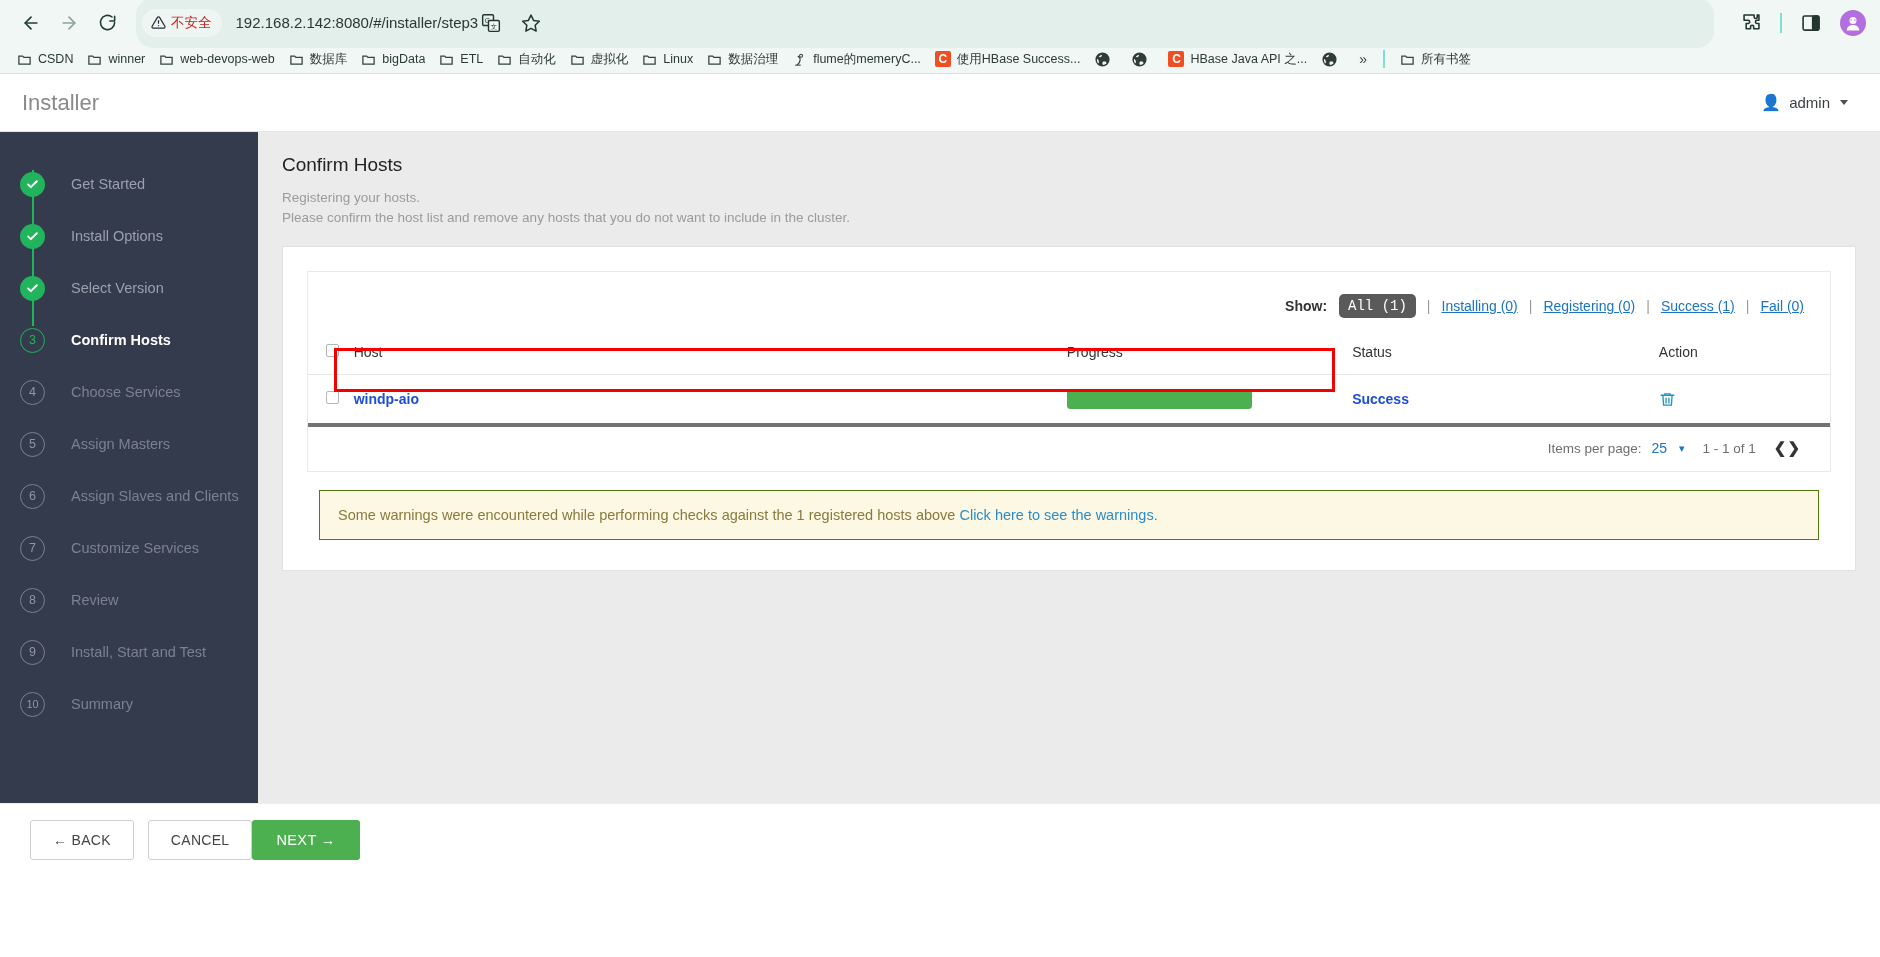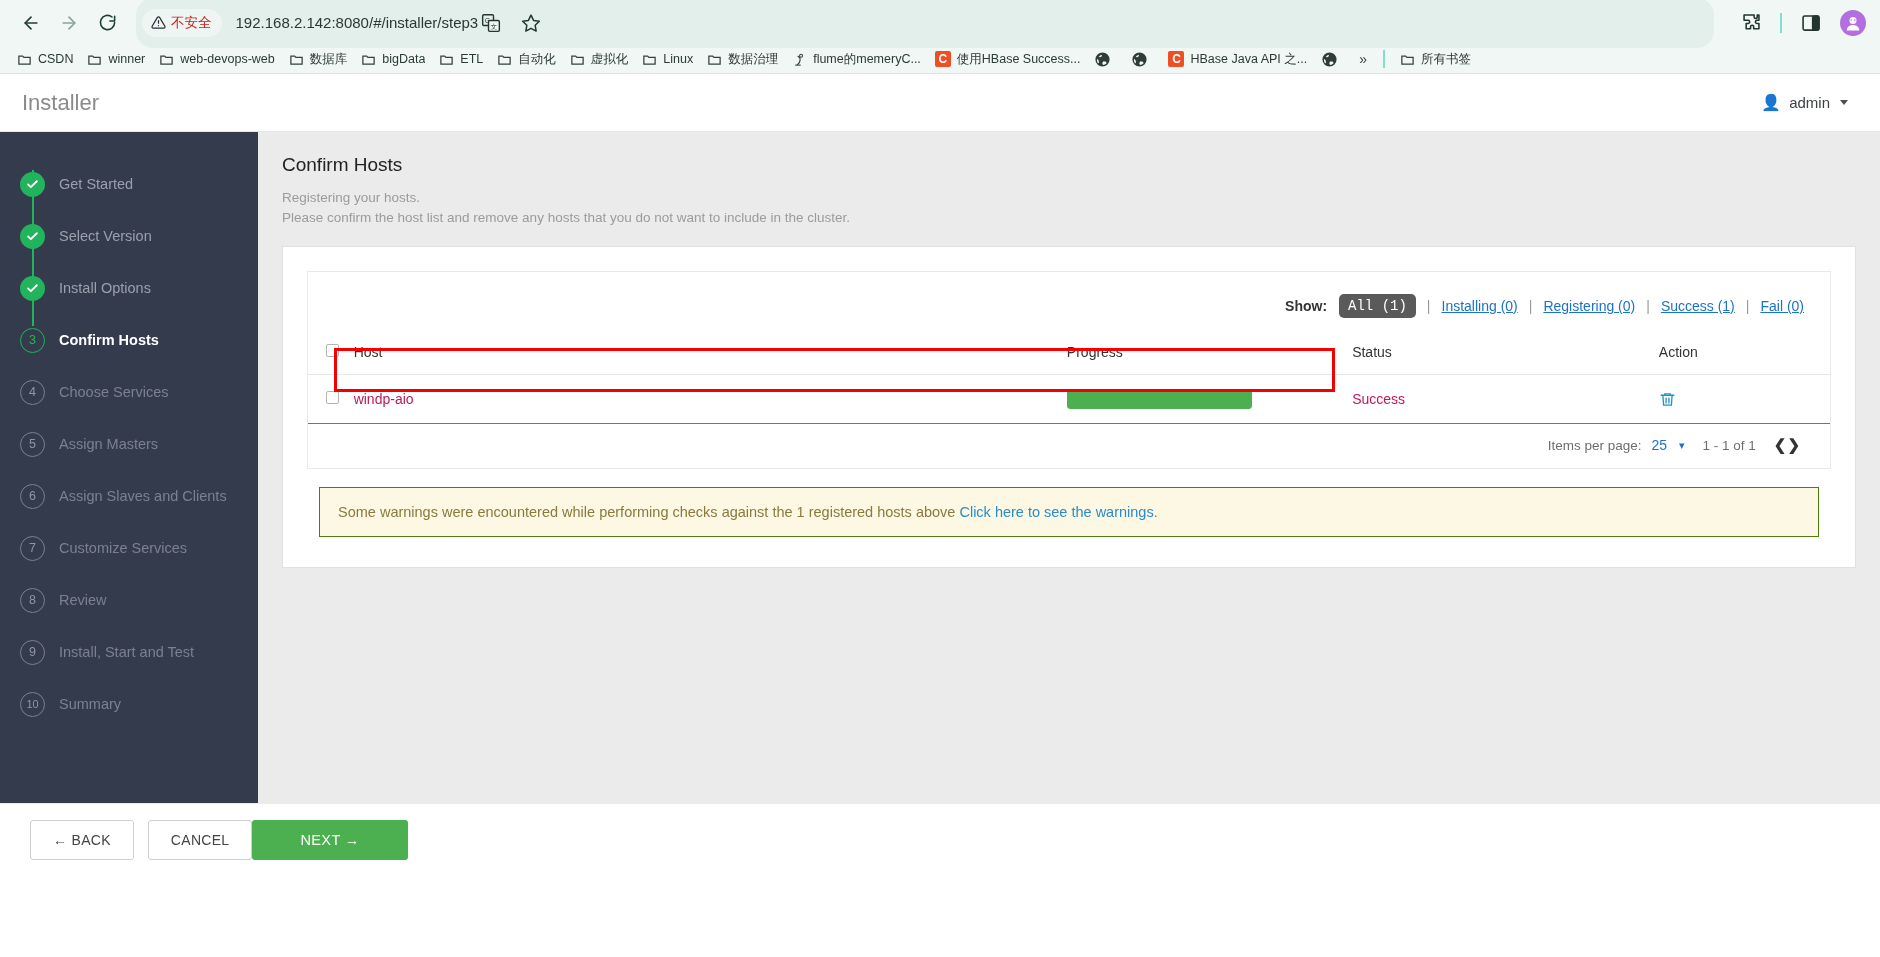--- a/index.html
+++ b/index.html
@@ -199,21 +199,21 @@
   .sidebar {
     width: 258px;
     background: #343b4d;
     flex: 0 0 258px;
     padding-top: 26px;
     position: relative;
   }
   .step {
     display: flex;
     align-items: center;
-    gap: 14px;
+    gap: 26px;
     height: 52px;
     padding-left: 20px;
     position: relative;
   }
   .step .bullet {
     width: 25px; height: 25px;
     border-radius: 50%;
     display: flex; align-items: center; justify-content: center;
     font-size: 12.5px;
     flex: 0 0 auto;
@@ -311,24 +311,25 @@
   table.hosts th {
     text-align: left;
     font-size: 14px;
     color: #333;
     font-weight: 400;
     padding: 8px 0 14px 0;
     border-bottom: 1px solid #e6e6e6;
   }
   table.hosts td {
     font-size: 14px;
-    color: #be185d;
+    color: #1d4ed8;
     padding: 14px 0;
-    border-bottom: 1px solid #737373;
+    border-bottom: 4px solid #737373;
     vertical-align: middle;
+    font-weight: bold;
   }
   .col-check { width: 32px; padding-left: 18px !important; }
   .col-host { width: 500px; }
   .col-prog { width: 200px; }
   .col-status { width: 215px; }
   .col-action { width: 120px; }
   .cbx {
     width: 13px; height: 13px;
     border: 1.5px solid #b5b5b5;
     border-radius: 2px;
@@ -411,21 +412,21 @@
     padding: 11px 22px;
     border-radius: 3px;
     letter-spacing: .3px;
     font-family: "Liberation Sans", sans-serif;
   }
   .btn-next {
     background: #4caf50;
     color: #fff;
     border: none;
     font-size: 14.5px;
-    padding: 12px 48px;
+    padding: 12px 24px;
     border-radius: 3px;
     letter-spacing: .4px;
   }
 </style>
 </head>
 <body>
 
 <div class="browser-chrome">
 
   <div class="toolbar">
@@ -626,29 +627,29 @@
           </svg>
         </span>
       <span class="slabel">Get Started</span>
     </div>
     <div class="step done">
       <span class="bullet">
           <svg width="13" height="13" viewBox="0 0 24 24" fill="none" stroke="#fff" stroke-width="3.4" stroke-linecap="round" stroke-linejoin="round">
             <polyline points="20 6 9 17 4 12"></polyline>
           </svg>
         </span>
-      <span class="slabel">Select Version</span>
+      <span class="slabel">Install Options</span>
     </div>
     <div class="step done">
       <span class="bullet">
           <svg width="13" height="13" viewBox="0 0 24 24" fill="none" stroke="#fff" stroke-width="3.4" stroke-linecap="round" stroke-linejoin="round">
             <polyline points="20 6 9 17 4 12"></polyline>
           </svg>
         </span>
-      <span class="slabel">Install Options</span>
+      <span class="slabel">Select Version</span>
     </div>
     <div class="step active">
       <span class="bullet">3</span>
       <span class="slabel">Confirm Hosts</span>
     </div>
     <div class="step todo">
       <span class="bullet">4</span>
       <span class="slabel">Choose Services</span>
     </div>
     <div class="step todo">

